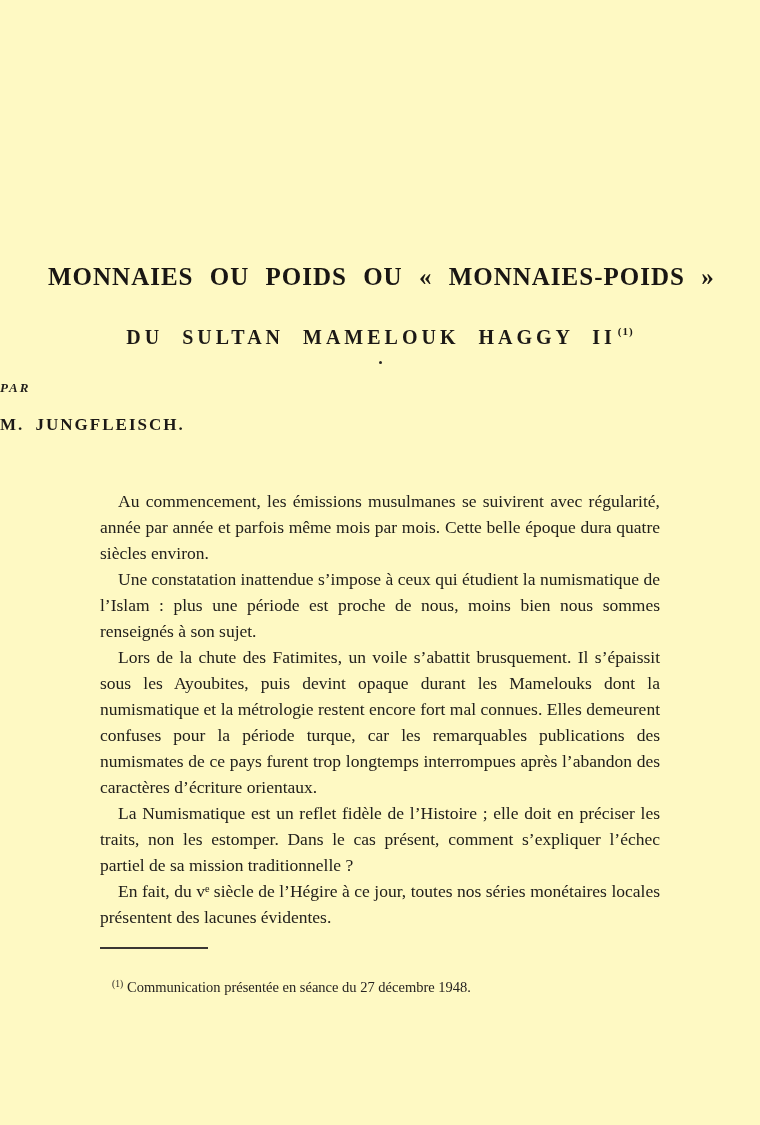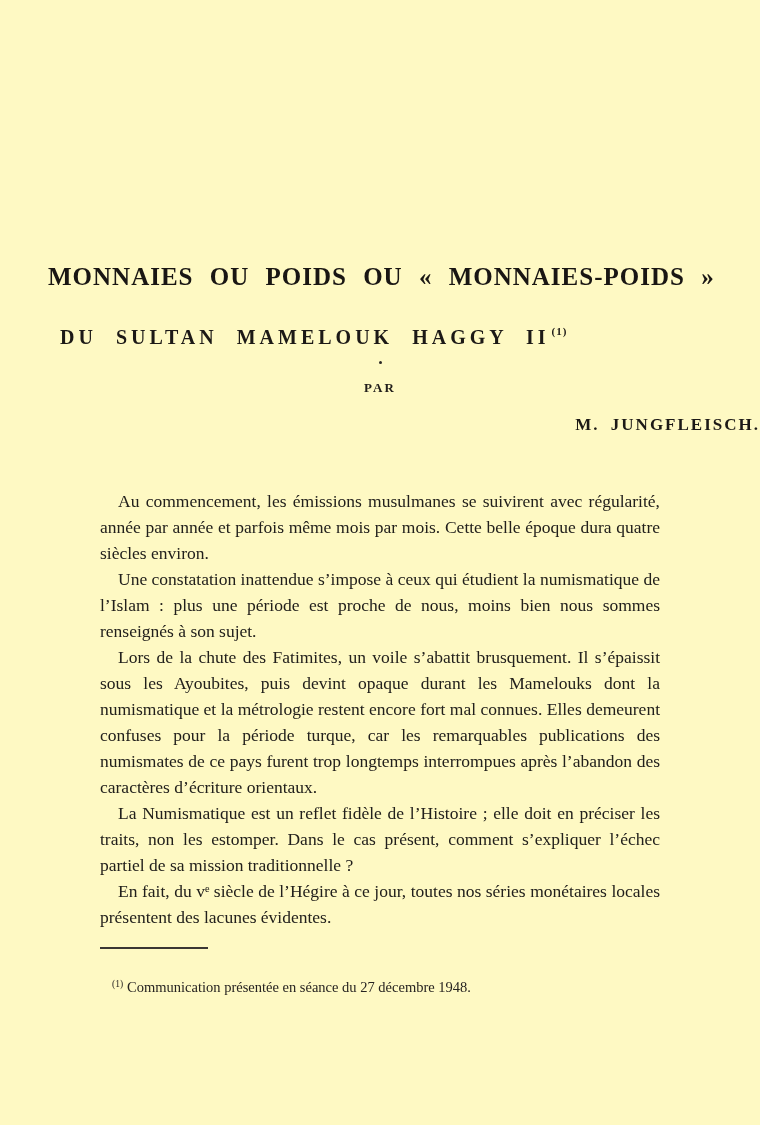--- a/index.html
+++ b/index.html
@@ -24,21 +24,21 @@
     text-align: center;
     font-size: 25px;
     font-weight: 700;
     letter-spacing: 1px;
     word-spacing: 9px;
     color: #191613;
     white-space: nowrap;
   }
   .subtitle {
     margin: 34px 60px 0;
-    text-align: left;
+    text-align: center;
     font-size: 20px;
     font-weight: 600;
     letter-spacing: 4px;
     word-spacing: 10px;
     color: #1c1916;
     white-space: nowrap;
   }
   .subtitle sup {
     font-size: 11px;
     font-weight: 600;
@@ -48,29 +48,29 @@
   }
   .ornament-dot {
     width: 3px;
     height: 3px;
     border-radius: 50%;
     background: #2a2724;
     margin: 12px auto 0;
   }
   .byline {
     margin-top: 16px;
-    text-align: center;
     font-size: 13px;
     font-weight: 700;
     letter-spacing: 2px;
     color: #23201c;
+    font-style: italic;
   }
   .author {
     margin-top: 19px;
-    text-align: right;
+    text-align: left;
     font-size: 17px;
     font-weight: 700;
     letter-spacing: 2px;
     word-spacing: 5px;
     color: #1c1916;
   }
   .body-block {
     margin: 53px 100px 0 100px;
     width: 560px;
   }

